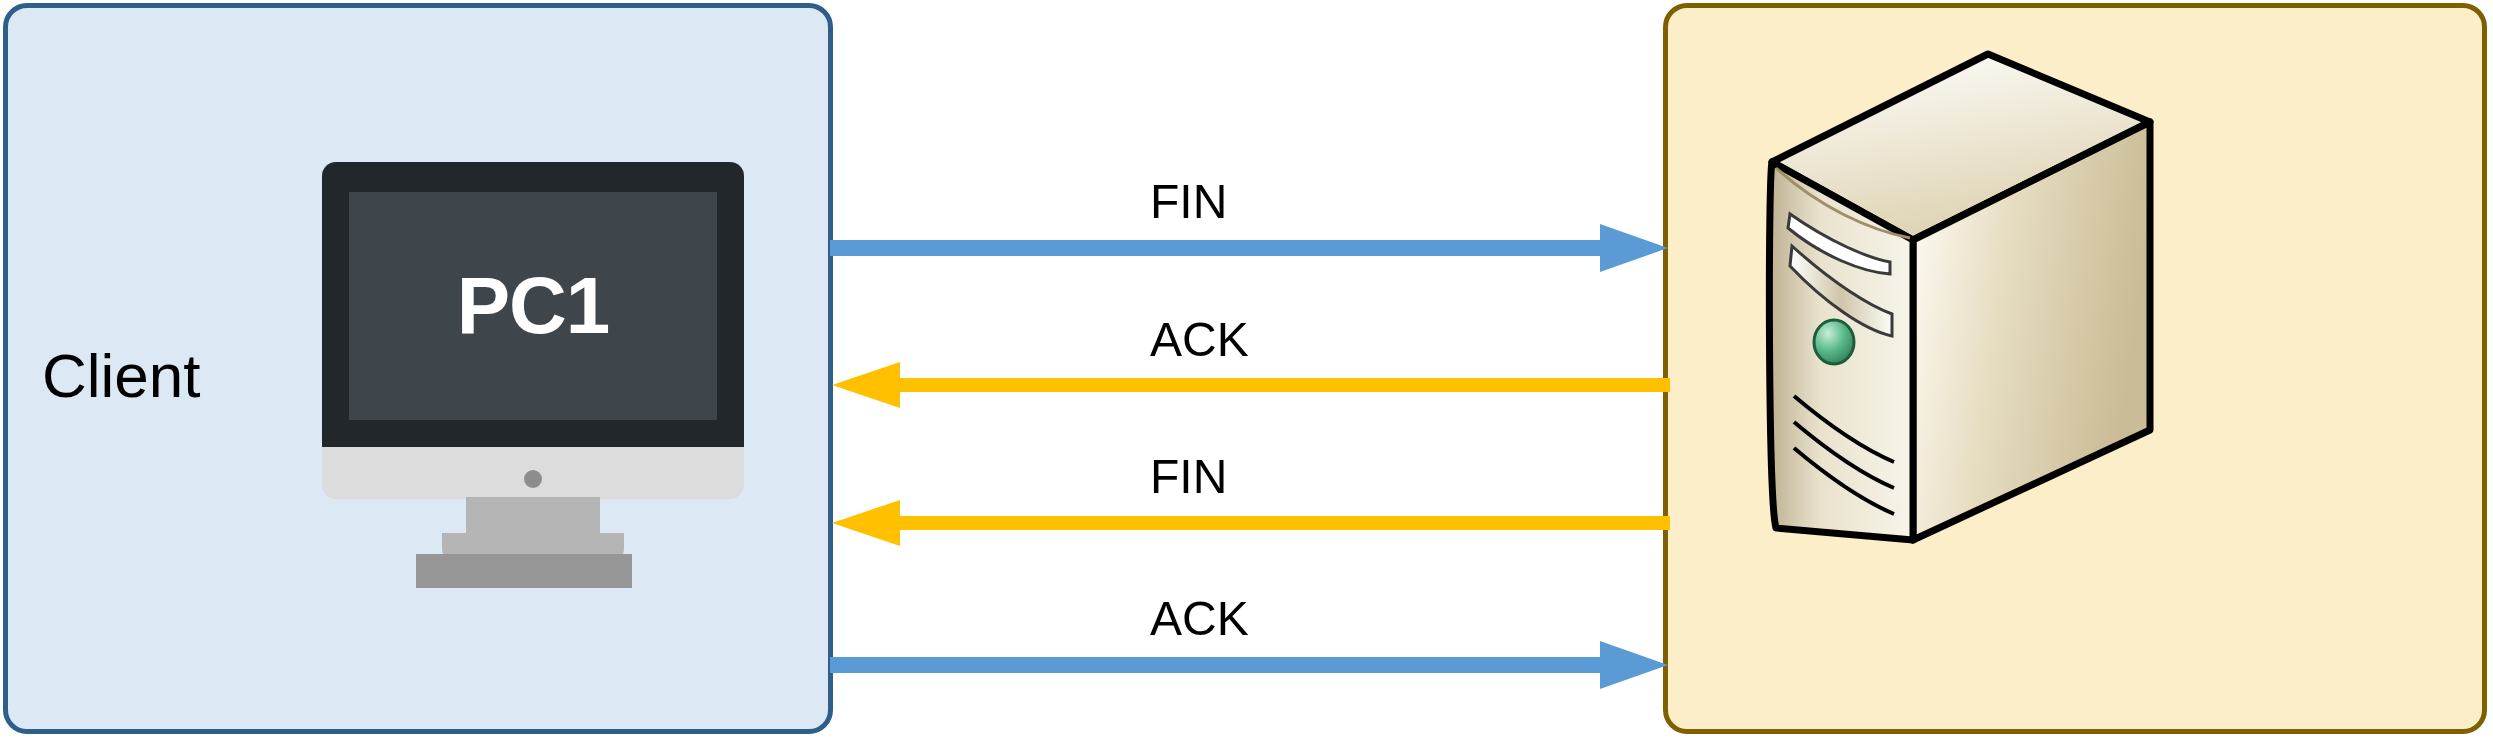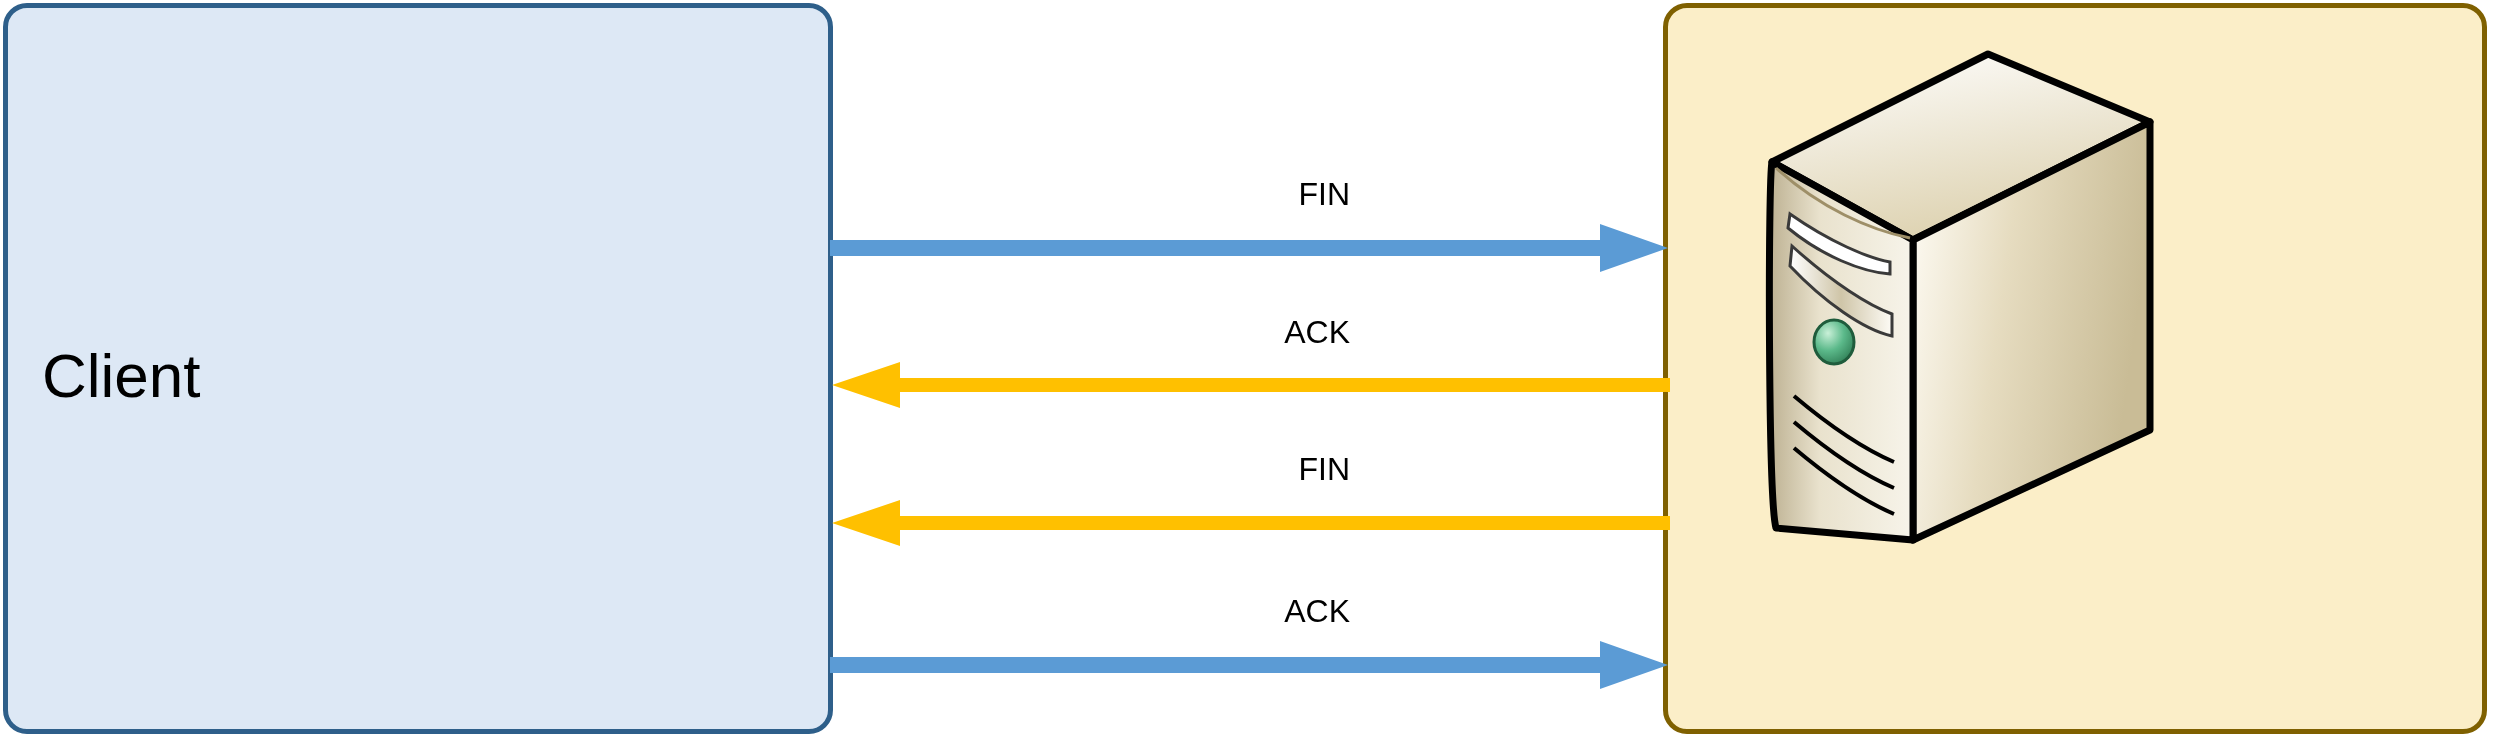--- a/index.html
+++ b/index.html
@@ -116,24 +116,24 @@
   #server-icon{
     position:absolute;
     left:1750px; top:30px;
     width:440px; height:560px;
   }
   #server-icon svg{ display:block; width:100%; height:100%; }
 
   .msg-label{
     position:absolute;
     color:#000000;
-    font-size:32px;
+    font-size:48px;
     line-height:1;
     white-space:nowrap;
-    text-align:right;
+    text-align:left;
     font-family:"Liberation Sans",sans-serif;
   }
 
   .arrow-svg{ position:absolute; display:block; }
 
   
   #msg-0-label{ left:1150px; top:178px; width:200px; }
   #msg-0-arrow{ left:830px;  top:222px; width:840px; height:52px; }
 
   #msg-1-label{ left:1150px; top:316px; width:200px; }
@@ -147,20 +147,31 @@
 </style>
 </head>
 <body>
 
 <div id="stage">
 
   <div id="client-box" class="endpoint-box"></div>
 
   <div id="client-label" class="endpoint-label">Client</div>
 
+  <div id="pc-icon">
+    <div id="pc-bezel"></div>
+    <div id="pc-screen">
+      <span id="pc-screen-text">PC1</span>
+    </div>
+    <div id="pc-chin"></div>
+    <div id="pc-chin-dot"></div>
+    <div id="pc-neck"></div>
+    <div id="pc-neck-flare"></div>
+    <div id="pc-base"></div>
+  </div>
 
   <div id="server-box" class="endpoint-box"></div>
 
 
   <div id="server-icon">
     <svg viewBox="0 0 440 560" xmlns="http://www.w3.org/2000/svg" aria-hidden="true">
       <defs>
         <linearGradient id="gradTop" x1="0" y1="0" x2="0.35" y2="1">
           <stop offset="0" stop-color="#ffffff"></stop>
           <stop offset="1" stop-color="#ded3b2"></stop>

